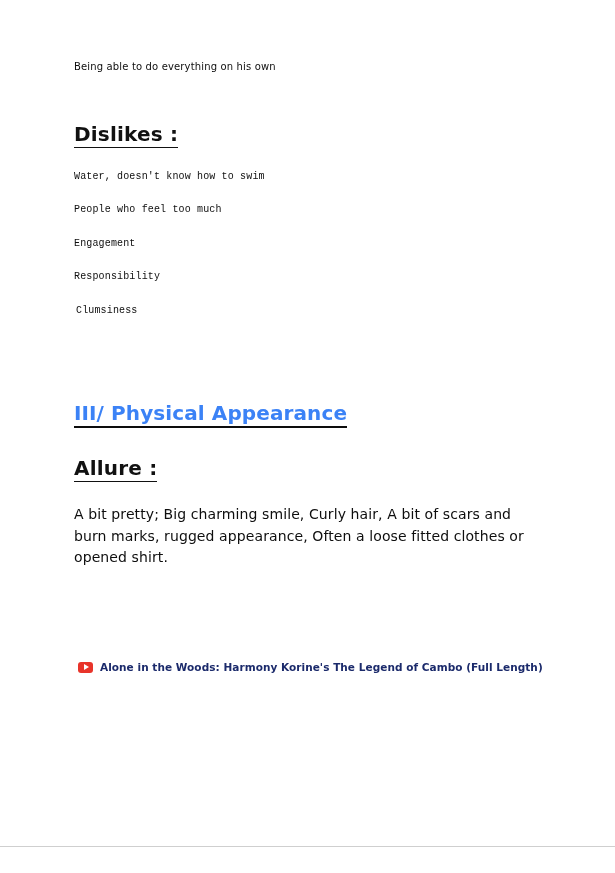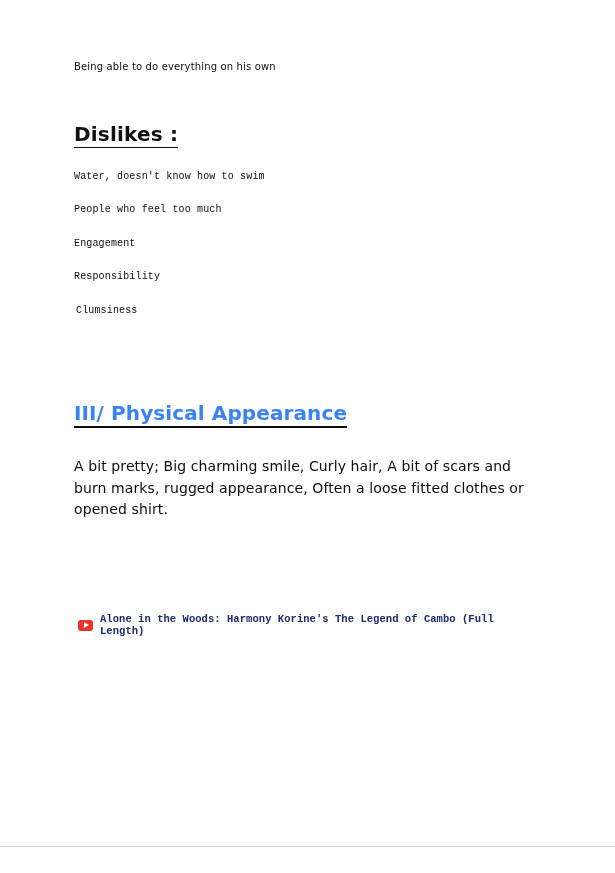--- a/index.html
+++ b/index.html
@@ -86,21 +86,20 @@
     border-left: 5px solid #ffffff;
     border-top: 3px solid transparent;
     border-bottom: 3px solid transparent;
     margin-left: 1px;
   }
   .video-title {
     font-size: 10.5px;
     font-weight: bold;
     color: #1b2a6b;
     letter-spacing: 0.05px;
-    font-family: Liberation Mono, monospace;
   }
   .bottom-rule {
     position: absolute;
     left: 0;
     top: 846px;
     width: 615px;
     border-top: 1px solid #cfcfcf;
   }
   .list-item { padding-left: 0; font-family: Liberation Mono, monospace; }
   .list-item.indent { padding-left: 2px; }
@@ -126,20 +125,23 @@
     <p class="para list-item indent">Clumsiness</p>
 
     <div class="spacer-lg"></div>
 
     <div>
       <h1 class="heading-1">III/ Physical Appearance</h1>
     </div>
 
     <div class="spacer-md"></div>
 
+    <div>
+      <h2 class="heading-2">Allure :</h2>
+    </div>
 
     <p class="body-text">A bit pretty; Big charming smile, Curly hair, A bit of scars and burn marks, rugged appearance, Often a loose fitted clothes or opened shirt.</p>
 
     <div class="spacer-lg"></div>
 
 
     <div class="spacer-md"></div>
 
     <div class="video-row">
       <span class="yt-icon">

